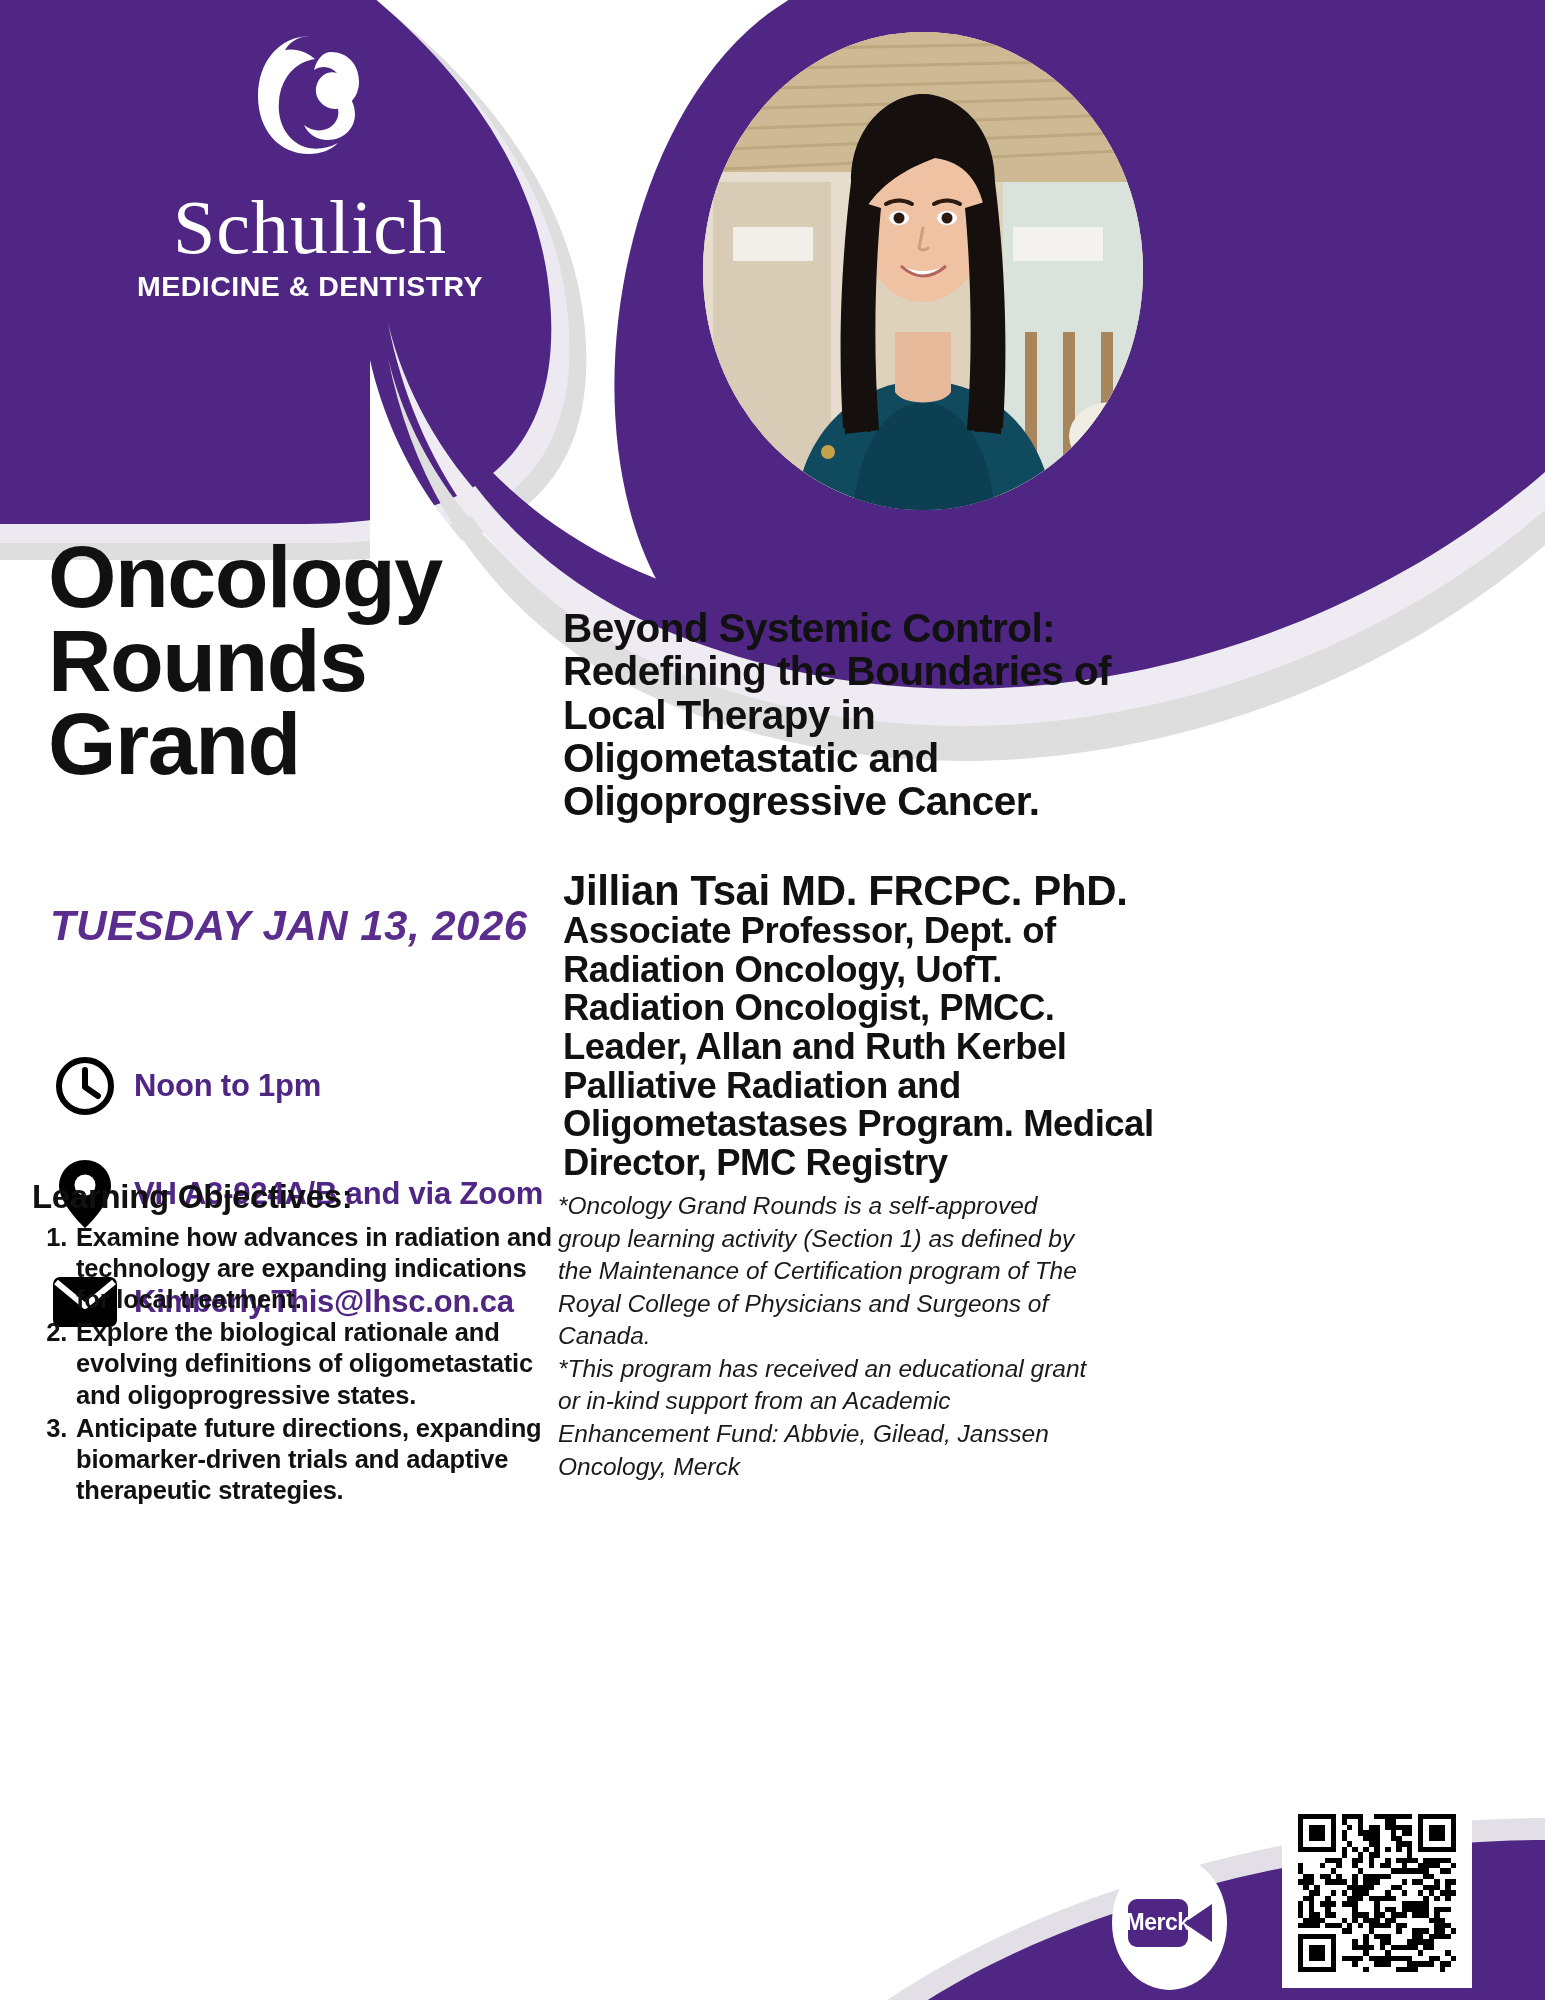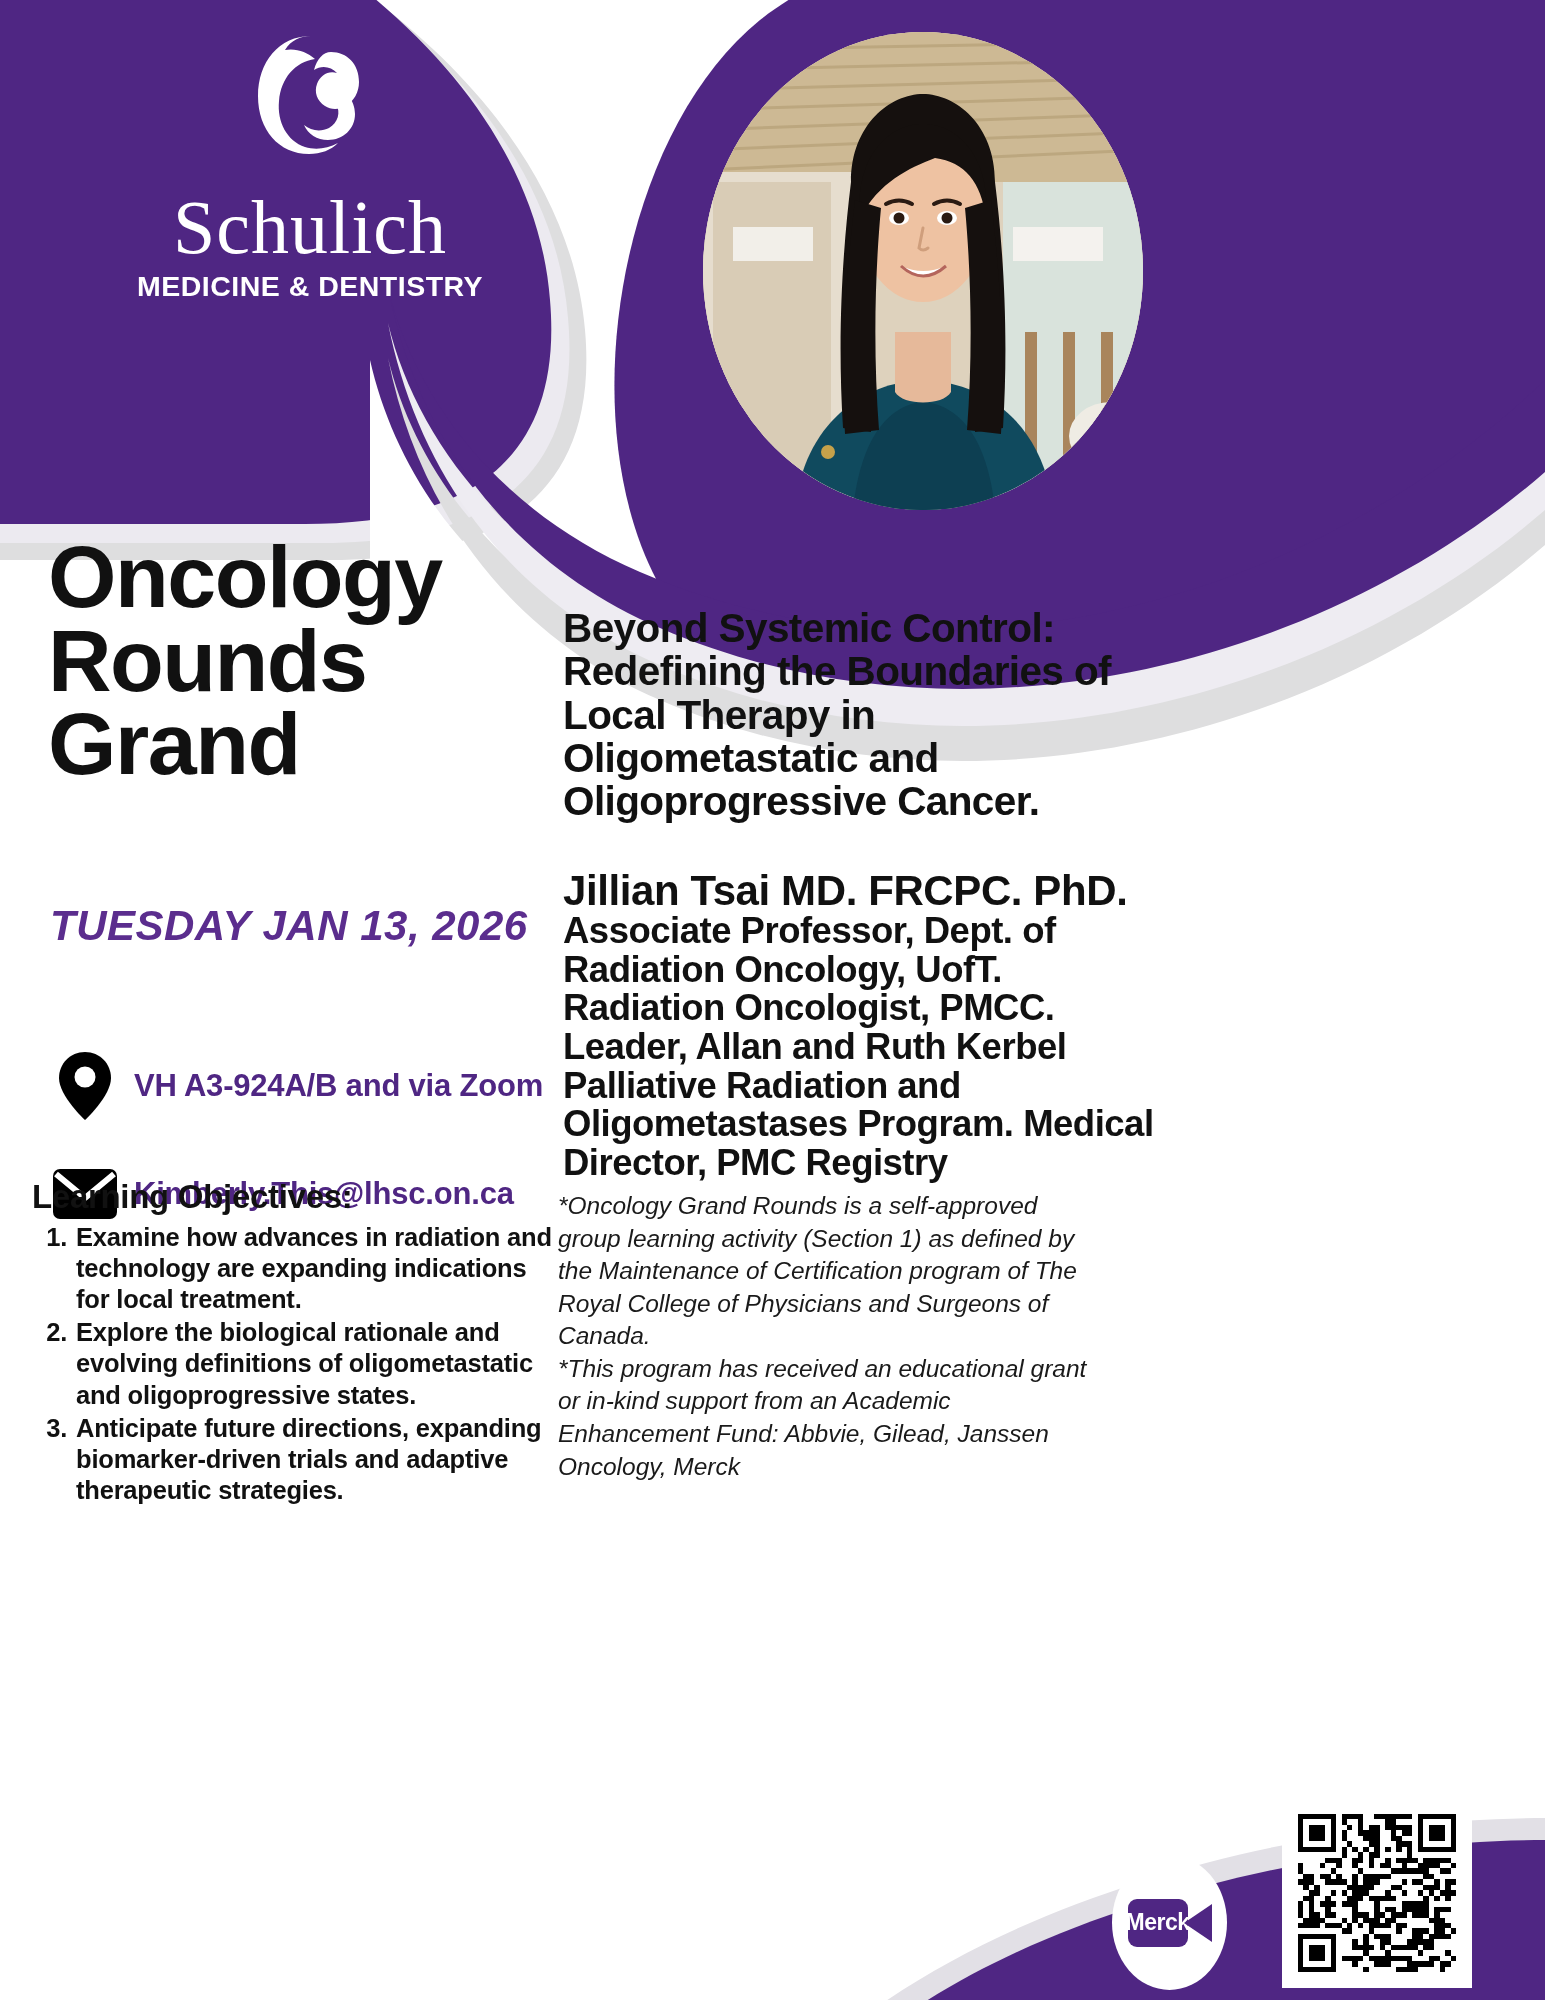--- a/index.html
+++ b/index.html
@@ -372,20 +372,29 @@
   <div class="main-title">
     <div>Oncology</div>
     <div>Rounds</div>
     <div>Grand</div>
   </div>
 
   <div class="event-date">TUESDAY JAN 13, 2026</div>
 
   <div class="info-list">
 
+    <div class="info-row">
+      <div class="info-icon">
+        <svg width="62" height="62" viewBox="0 0 62 62" xmlns="http://www.w3.org/2000/svg">
+          <circle cx="31" cy="31" r="26" fill="none" stroke="#000" stroke-width="6"></circle>
+          <path d="M31 15 L31 32 L44 41" fill="none" stroke="#000" stroke-width="6" stroke-linecap="round" stroke-linejoin="round"></path>
+        </svg>
+      </div>
+      <div class="info-text">Noon to 1pm</div>
+    </div>
 
     <div class="info-row">
       <div class="info-icon">
         <svg width="56" height="72" viewBox="0 0 56 72" xmlns="http://www.w3.org/2000/svg">
           <path d="M28 2 C13 2 2 14 2 28 C2 46 28 70 28 70 C28 70 54 46 54 28 C54 14 43 2 28 2 Z" fill="#000"></path>
           <circle cx="28" cy="27" r="10.5" fill="#ffffff"></circle>
         </svg>
       </div>
       <div class="info-text">VH A3-924A/B and via Zoom</div>
     </div>

